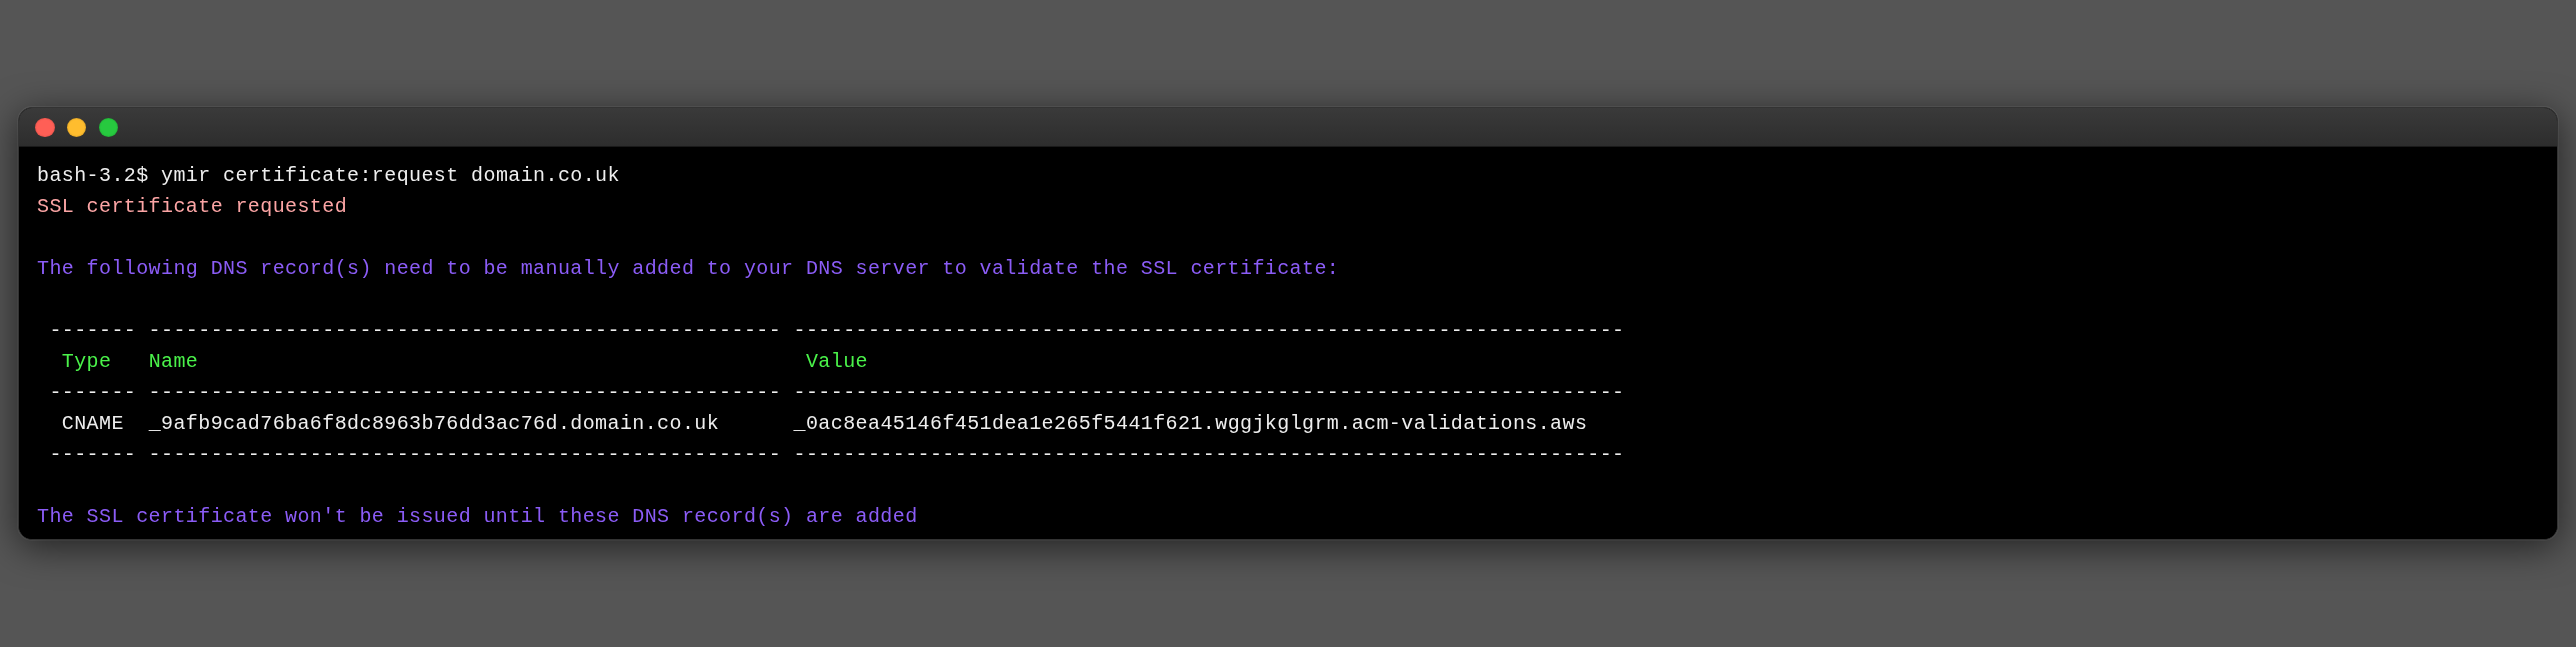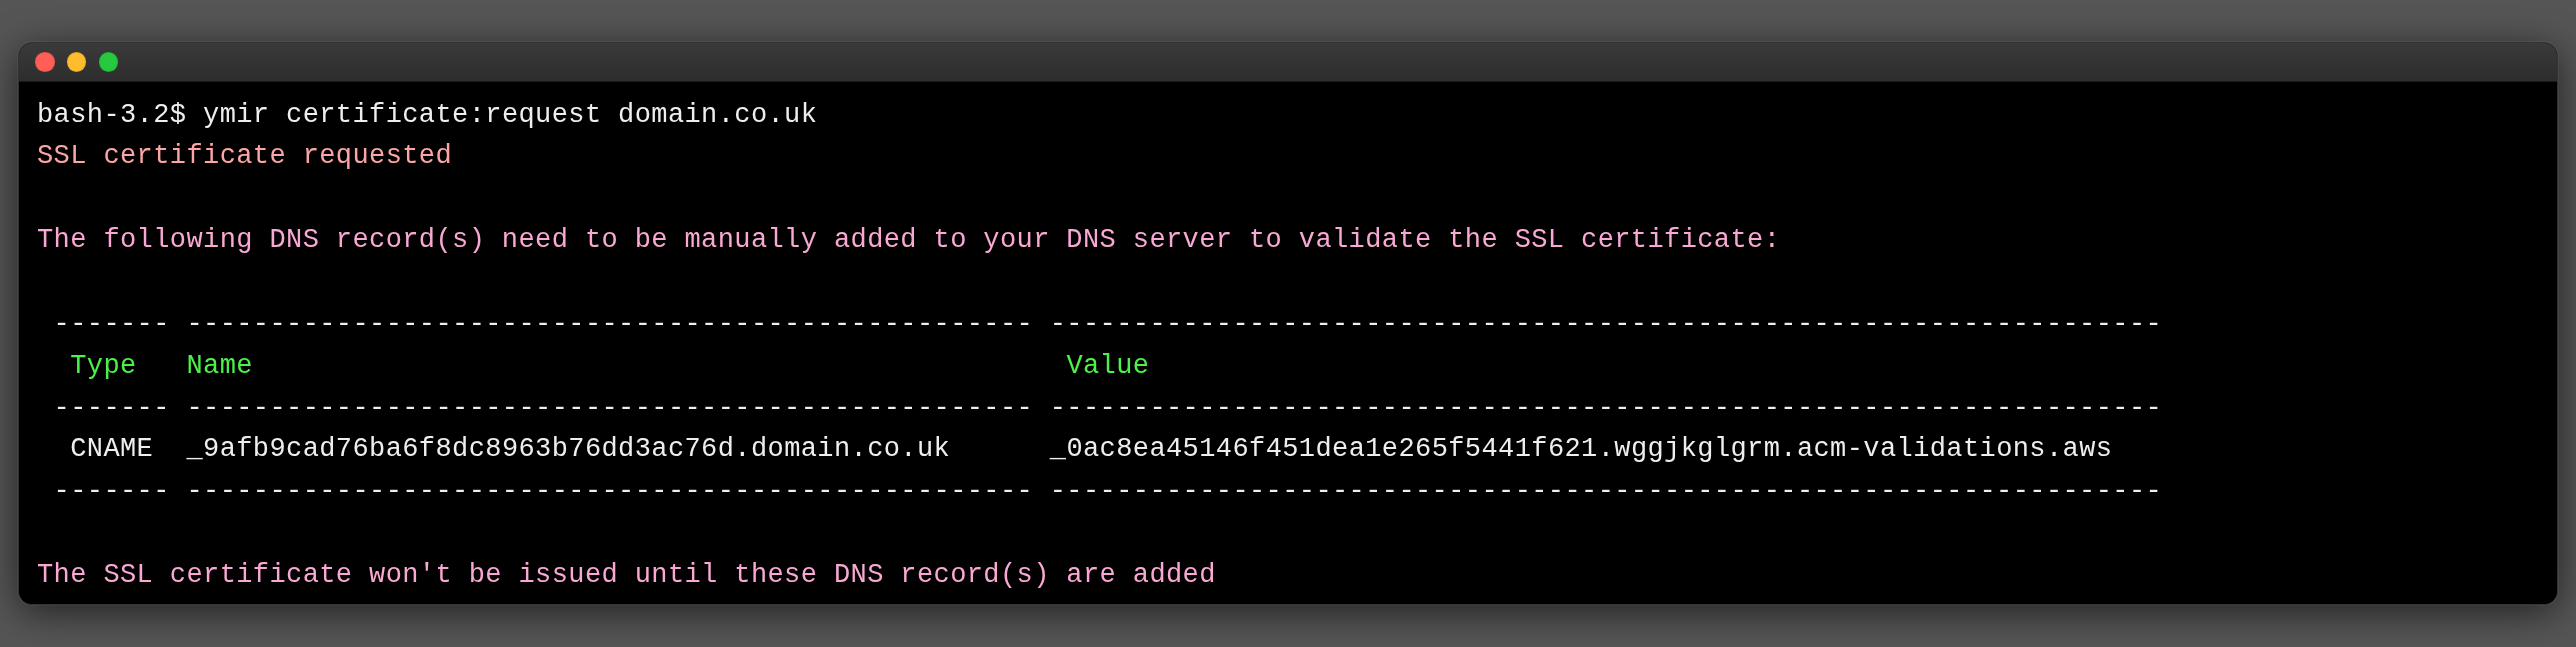--- a/index.html
+++ b/index.html
@@ -37,30 +37,30 @@
       height: 19.5px;
       border-radius: 50%;
     }
     .tl-red { background: #ff5f56; box-shadow: inset 0 0 1.8px rgba(0,0,0,0.3); }
     .tl-yellow { background: #ffbd2e; box-shadow: inset 0 0 1.8px rgba(0,0,0,0.3); }
     .tl-green { background: #27c93f; box-shadow: inset 0 0 1.8px rgba(0,0,0,0.3); }
     .terminal-content {
       background: #000;
       padding: 12.4px 18px 7px 18px;
       font-family: "SF Mono", "Menlo", "Consolas", "Courier New", monospace;
-      font-size: 27px;
+      font-size: 20px;
       line-height: 1.55;
       color: #eee;
       white-space: pre;
       letter-spacing: 0.4px;
     }
     .prompt { color: #eee; }
     .cmd { color: #eee; }
     .success { color: #fca5a5; }
-    .warn { color: #f9a8d4; }
+    .warn { color: #8b5cf6; }
     .th { color: #4af24a; margin-top: 44px; }
     .td { color: #eee; }
     .line { display: block; }
   </style>
 </head>
 <body>
 
 <div class="terminal-window">
   <div class="titlebar">
     <div class="traffic-light tl-red"></div>

